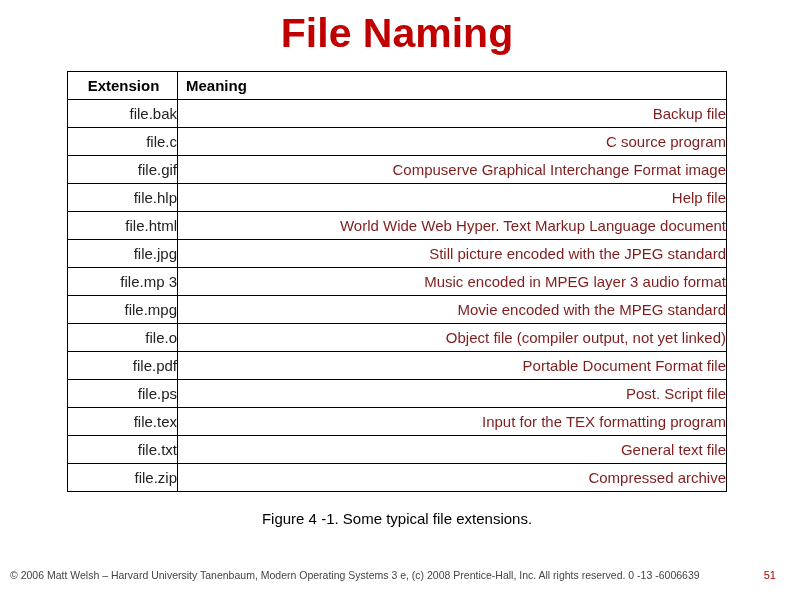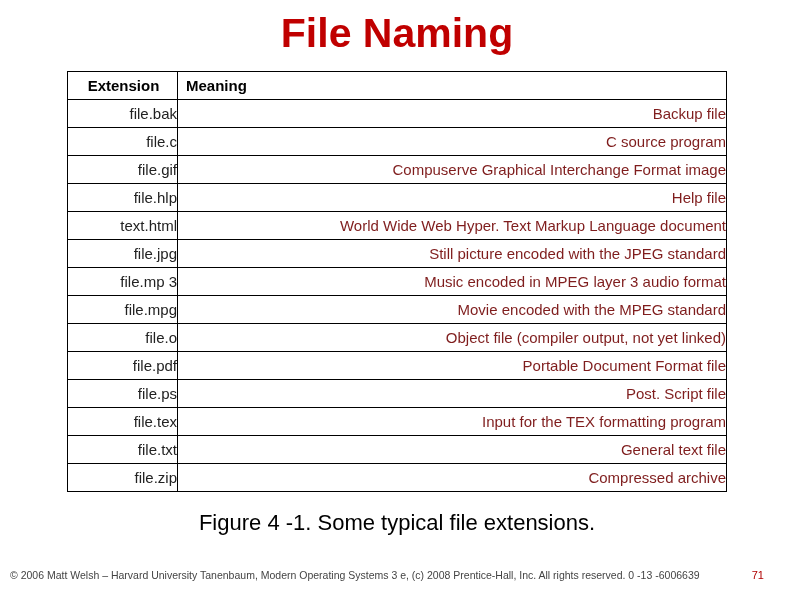--- a/index.html
+++ b/index.html
@@ -48,30 +48,30 @@
     color: #222;
     padding-left: 10px;
     width: 110px;
   }
   td.meaning-cell {
     font-family: Arial, Helvetica, sans-serif;
     color: #7f1d1d;
     padding-left: 10px;
   }
   .caption {
-    font-size: 22px;
+    font-size: 15px;
     text-align: center;
     margin-top: 18px;
     color: #000;
   }
   .footer {
     position: absolute;
     bottom: 14px;
     left: 10px;
-    right: 22px;
+    right: 10px;
     font-size: 10.5px;
     color: #444;
   }
   .footer .copyright1 { }
   .footer .pagenum {
     position: absolute;
     right: 8px;
     bottom: 0;
     color: #b00000;
     font-size: 11px;
@@ -101,21 +101,21 @@
         </tr>
       <tr>
           <td class="ext-cell">file.gif</td>
           <td class="meaning-cell">Compuserve Graphical Interchange Format image</td>
         </tr>
       <tr>
           <td class="ext-cell">file.hlp</td>
           <td class="meaning-cell">Help file</td>
         </tr>
       <tr>
-          <td class="ext-cell">text.html</td>
+          <td class="ext-cell">file.html</td>
           <td class="meaning-cell">World Wide Web Hyper. Text Markup Language document</td>
         </tr>
       <tr>
           <td class="ext-cell">file.jpg</td>
           <td class="meaning-cell">Still picture encoded with the JPEG standard</td>
         </tr>
       <tr>
           <td class="ext-cell">file.mp 3</td>
           <td class="meaning-cell">Music encoded in MPEG layer 3 audio format</td>
         </tr>
@@ -148,14 +148,14 @@
           <td class="meaning-cell">Compressed archive</td>
         </tr>
     </tbody>
   </table>
 </div>
 
 <div class="caption">Figure 4 -1. Some typical file extensions.</div>
 
 <div class="footer">
   <span class="copyright1">© 2006 Matt Welsh – Harvard University  Tanenbaum, Modern Operating Systems 3 e, (c) 2008 Prentice-Hall, Inc. All rights reserved. 0 -13 -6006639</span>
-  <span class="pagenum">71</span>
+  <span class="pagenum">51</span>
 </div>
 
 </body></html>

